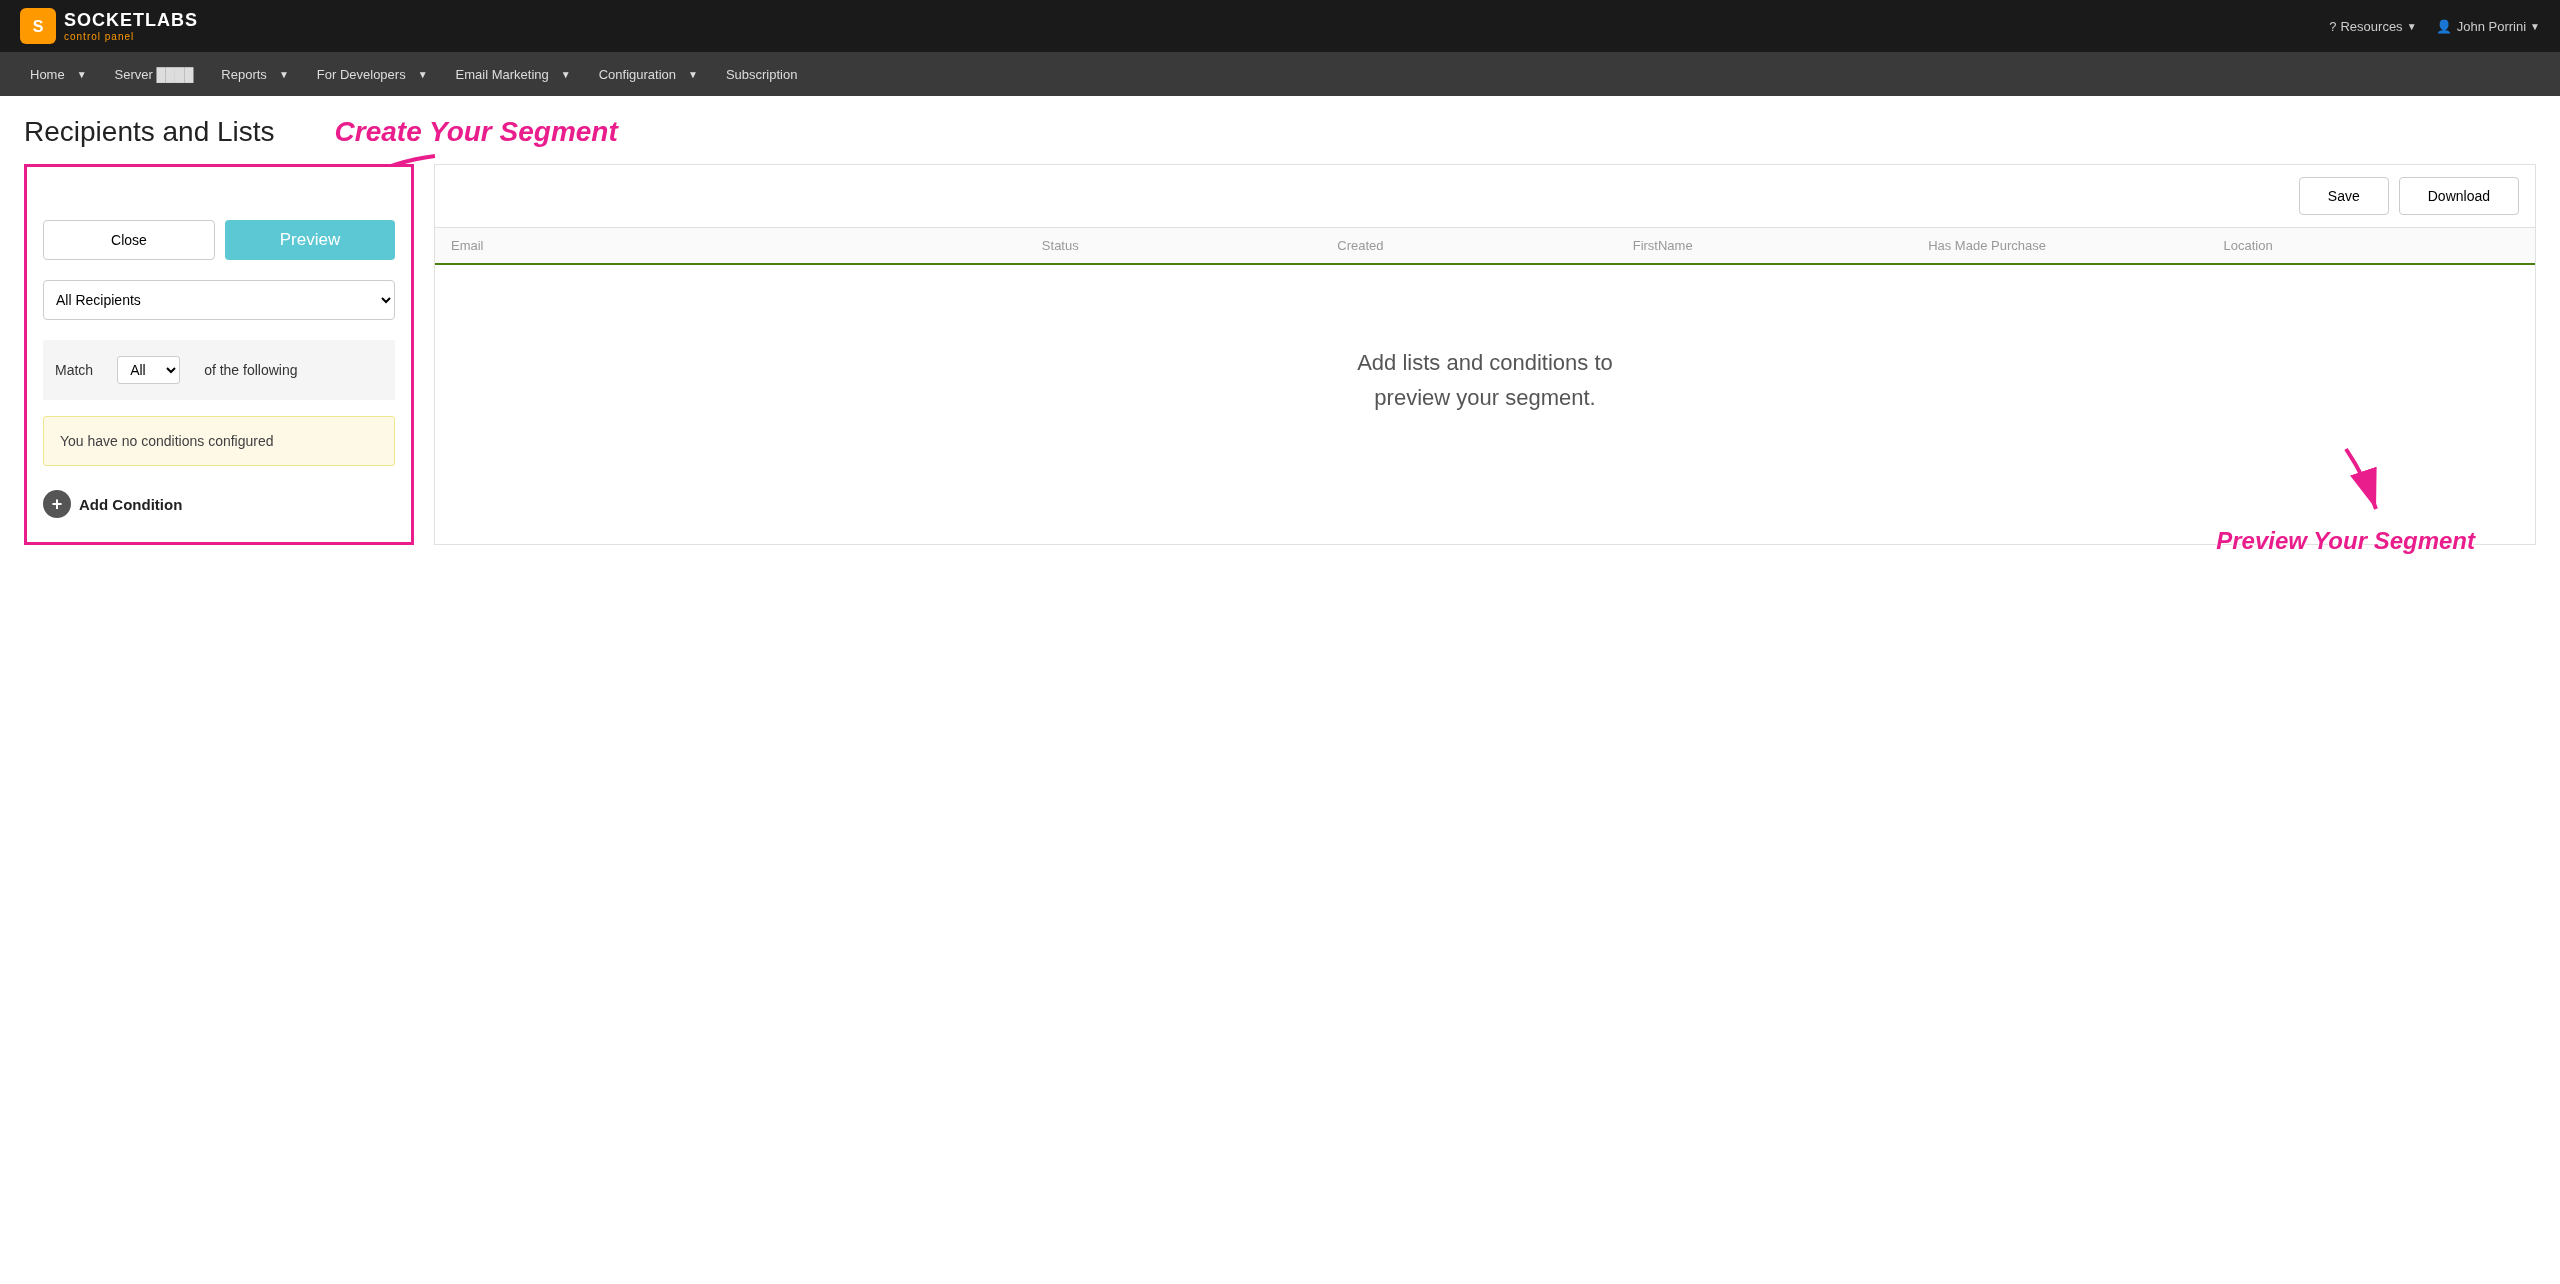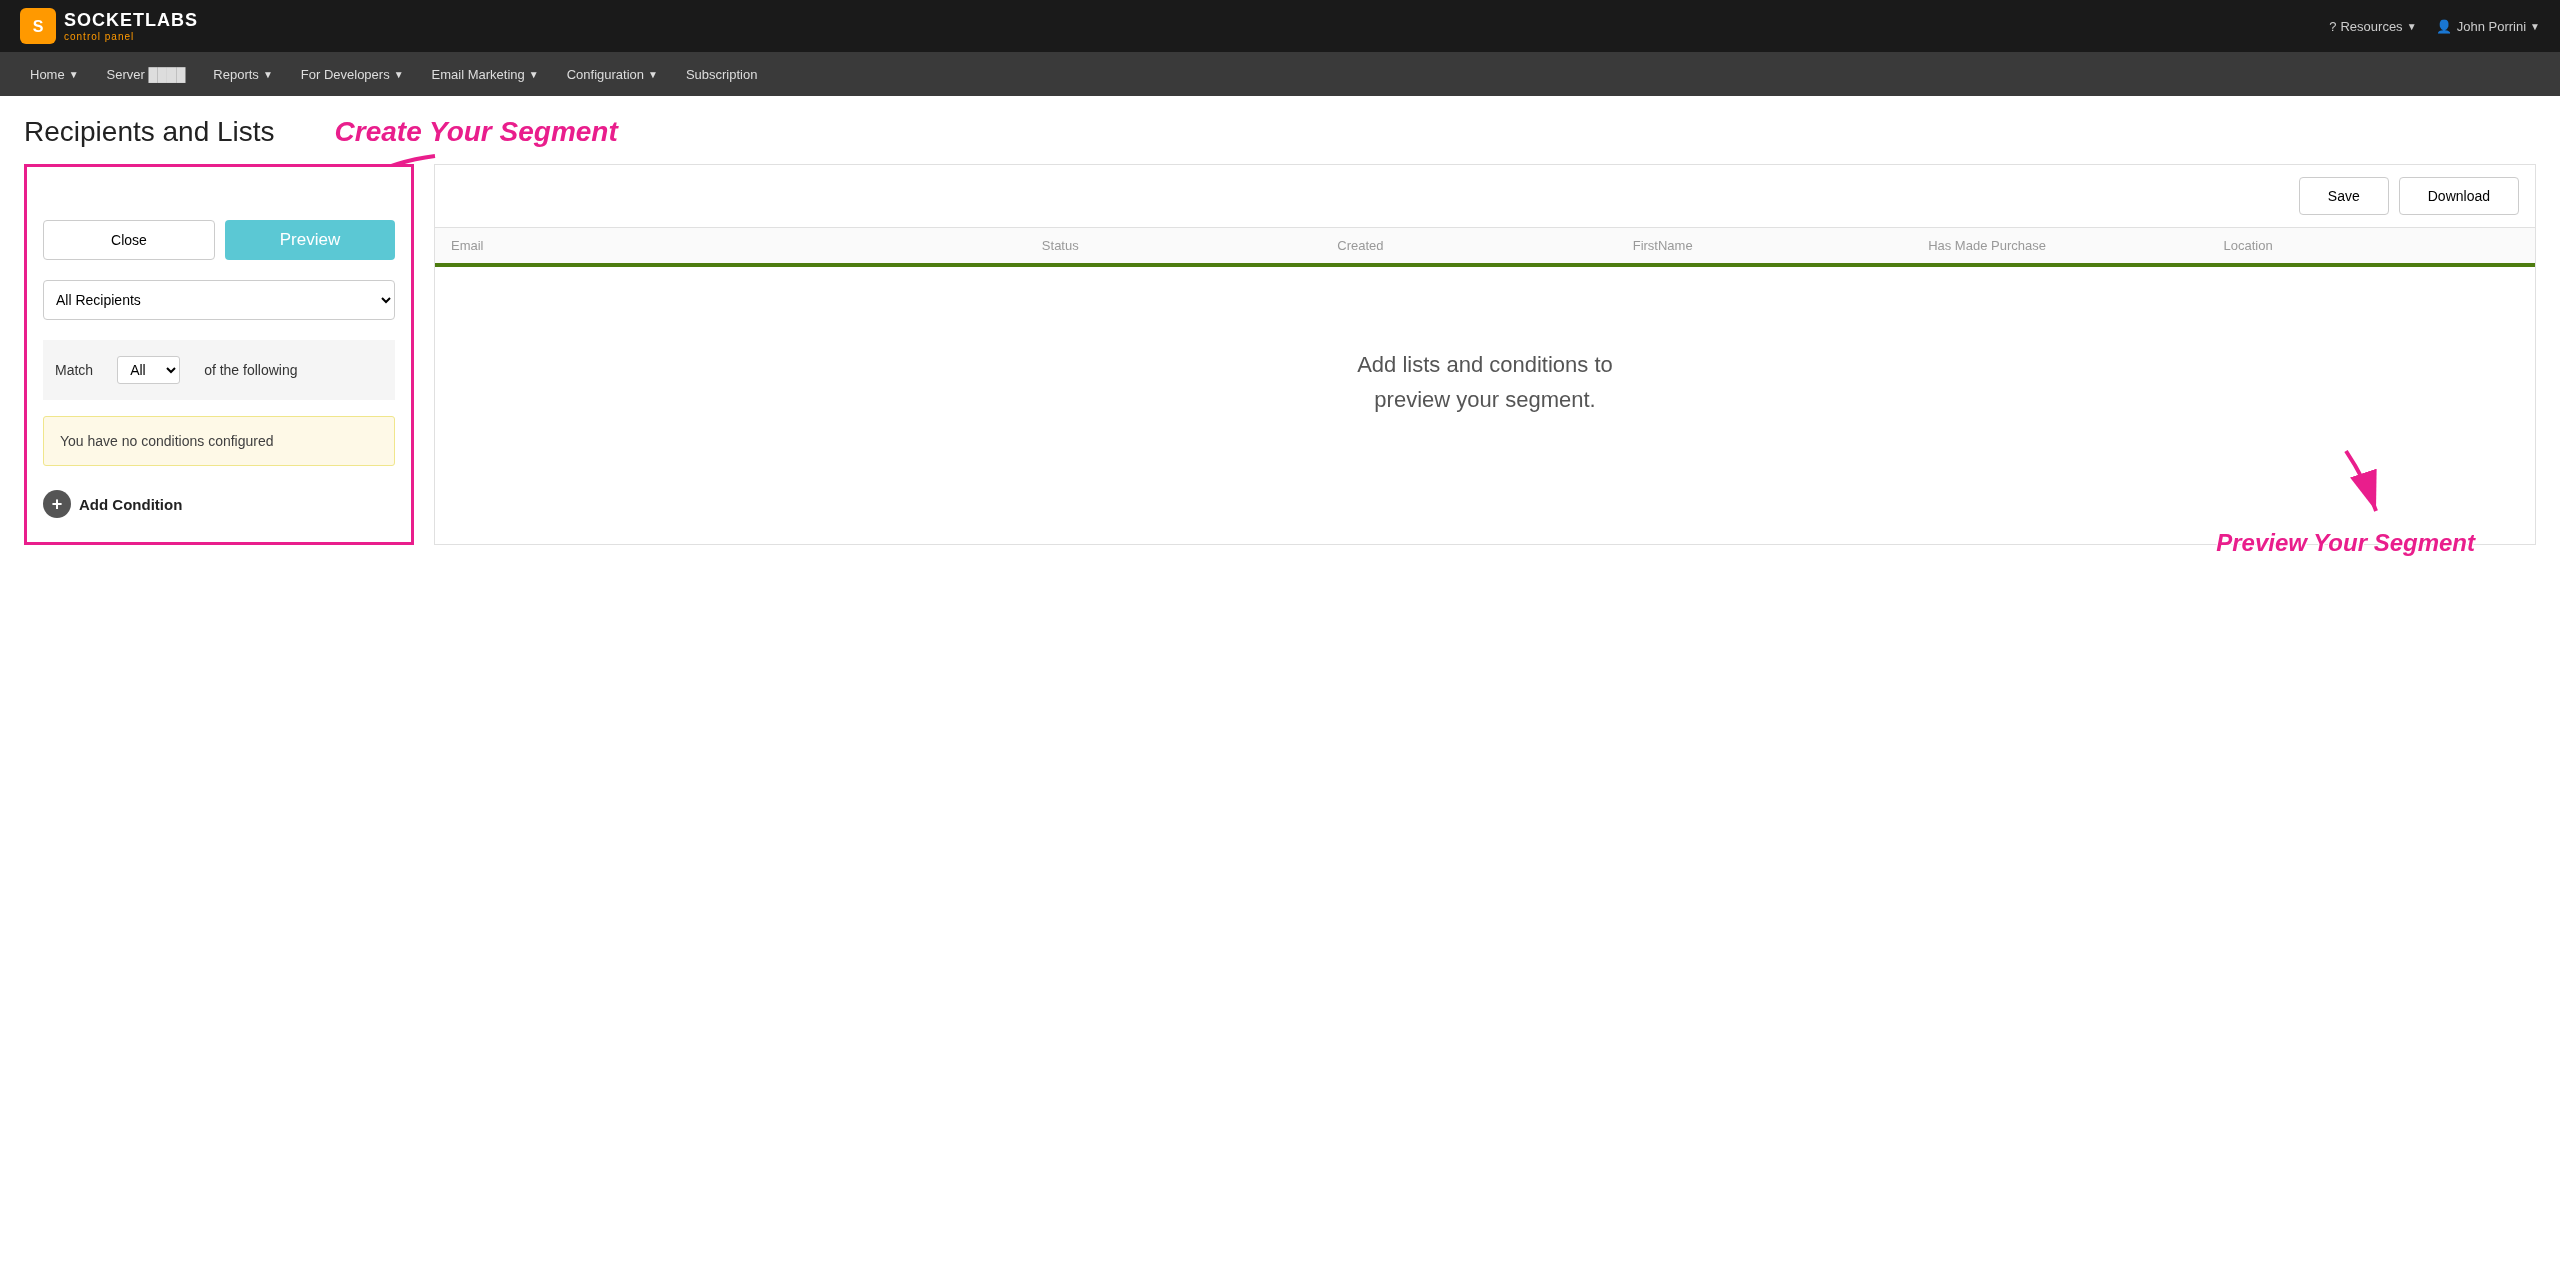--- a/index.html
+++ b/index.html
@@ -66,21 +66,21 @@
       align-items: center;
       padding: 0 16px;
       height: 44px;
     }
     .nav-item {
       color: #ddd;
       padding: 0 14px;
       height: 28px;
       display: flex;
       align-items: center;
-      gap: 4px;
+      gap: 12px;
       cursor: pointer;
       font-size: 13px;
       white-space: nowrap;
     }
     .nav-caret { font-size: 10px; }
 
     
     .page-content {
       padding: 20px 24px;
       background: white;
@@ -245,21 +245,21 @@
       border: 1px solid #ccc;
       background: white;
       cursor: pointer;
       font-size: 14px;
       border-radius: 4px;
     }
 
     .table-header {
       display: flex;
       padding: 10px 16px;
-      border-bottom: 4px solid #4d7c0f;
+      border-bottom: 2px solid #4d7c0f;
       background: #fafafa;
     }
     .th {
       color: #999;
       font-size: 13px;
       flex: 1;
     }
     .th-email { flex: 2; }
 
     .empty-message {

